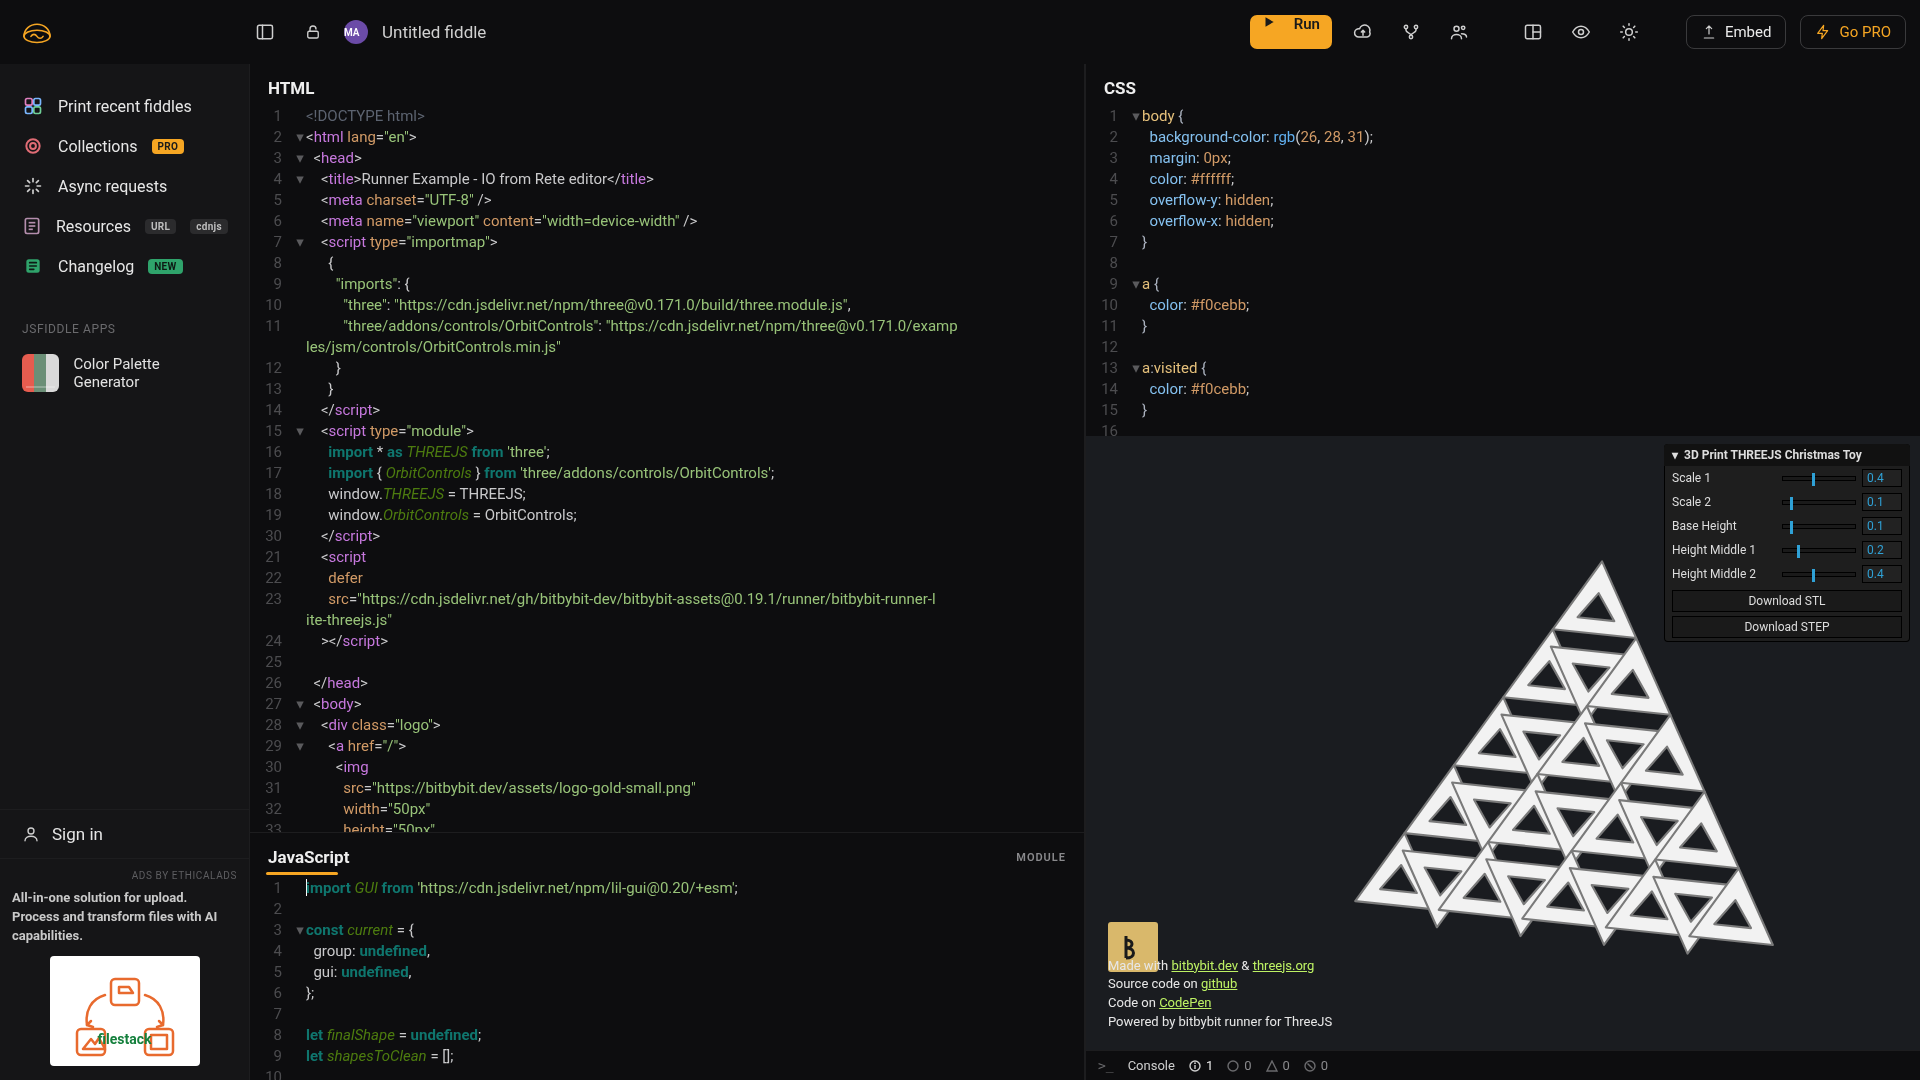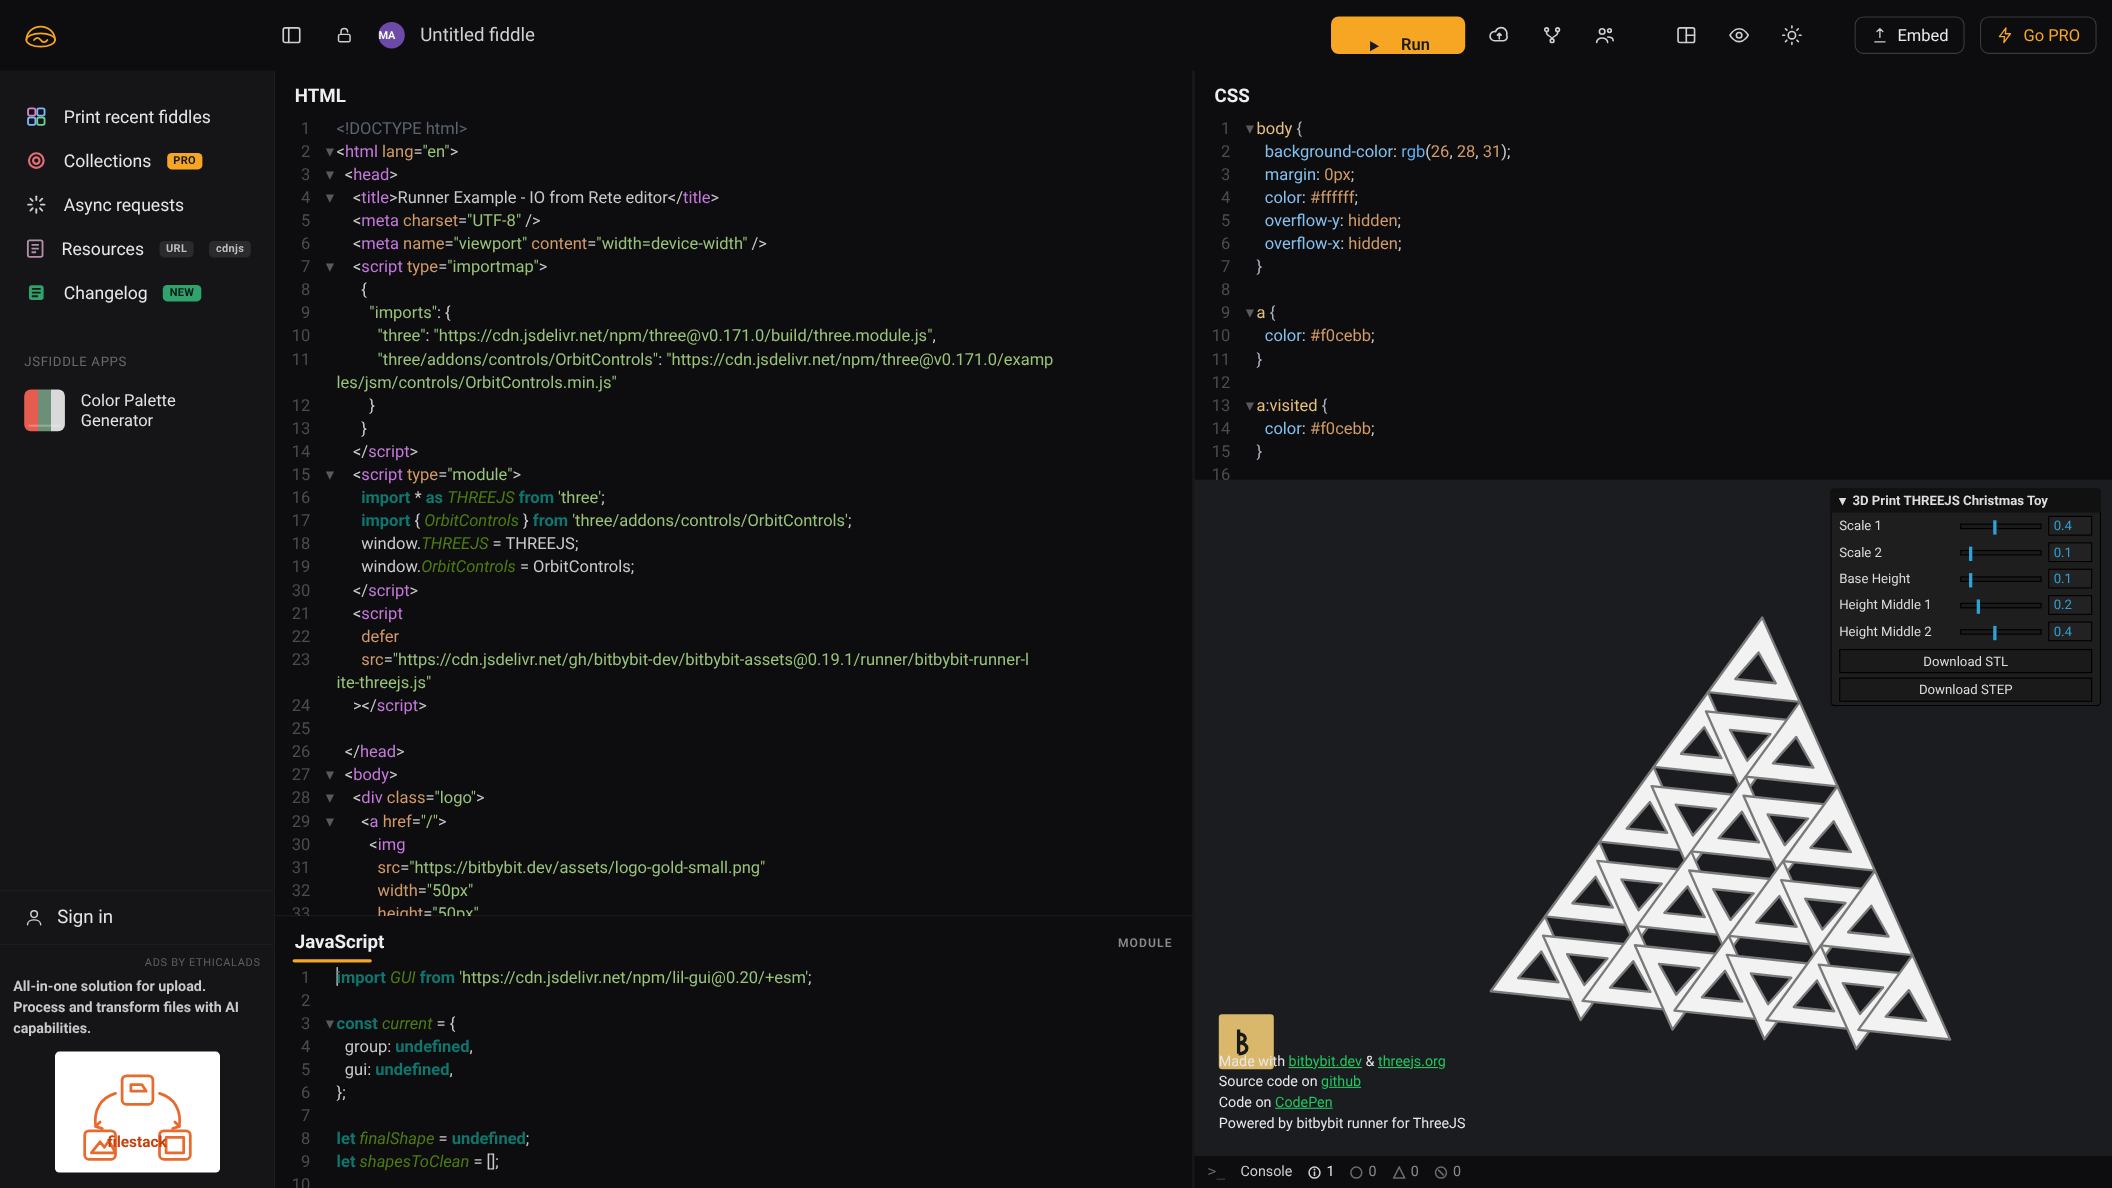--- a/index.html
+++ b/index.html
@@ -6,21 +6,21 @@
 html,body { width:1920px; height:1080px; overflow:hidden; background:#0d0d0f; color:#e5e5e5; }
 .app { display:flex; flex-direction:column; width:100%; height:100%; }
 .topbar { height:64px; display:flex; align-items:center; padding:0 14px; gap:14px; }
 .logo-box { width:46px; height:32px; display:flex; align-items:center; justify-content:center; }
 .logo-box svg { width:40px; height:28px; }
 .topbar .spacer { flex:1; }
 .icon-btn { width:34px; height:34px; display:inline-flex; align-items:center; justify-content:center; border-radius:6px; color:#cfcfcf; cursor:pointer; }
 .avatar { width:24px; height:24px; border-radius:50%; background:#6b4ba7; display:inline-flex; align-items:center; justify-content:flex-start; font-size:10px; font-weight:600; color:#fff; }
 .title { color:#d0d0d0; font-size:17px; }
 .lock-icon { color:#bdbdbd; }
-.run-btn { background:#f6a623; color:#1a1a1a; height:34px; border-radius:7px; padding:0 32px; display:inline-flex; align-items:flex-end; gap:18px; font-weight:600; font-size:15px; cursor:pointer; }
+.run-btn { background:#f6a623; color:#1a1a1a; height:34px; border-radius:7px; padding:0 12px; display:inline-flex; align-items:flex-start; gap:18px; font-weight:600; font-size:15px; cursor:pointer; }
 .embed-btn { height:34px; border:1px solid #3a3a3c; border-radius:8px; padding:0 14px; display:inline-flex; align-items:center; gap:8px; font-size:15px; color:#eaeaea; cursor:pointer; }
 .pro-btn { height:34px; border:1px solid #3a3a3c; border-radius:8px; padding:0 14px; display:inline-flex; align-items:center; gap:8px; font-size:15px; color:#f6a623; cursor:pointer; }
 .main { flex:1; display:flex; min-height:0; }
 .sidebar { width:250px; background:#151517; display:flex; flex-direction:column; border-right:1px solid #1d1d1f; }
 .sb-list { padding:22px 0 8px 0; }
 .sb-item { display:flex; align-items:center; gap:14px; padding:9px 22px; font-size:16px; color:#e7e7e7; cursor:pointer; }
 .sb-icon { width:22px; height:22px; display:inline-flex; align-items:center; justify-content:center; }
 .pill { font-size:10px; font-weight:700; padding:2px 6px; border-radius:4px; letter-spacing:.3px; }
 .pill.pro{ background:#f6a623; color:#1a1a1a; }
 .pill.url{ background:#2b2b2d; color:#bdbdbd; }
@@ -63,21 +63,21 @@
 .gui-row .lbl{ flex:0 0 104px; }
 .gui-row .track{ flex:1; height:5px; background:#1a1a1a; border:1px solid #000; position:relative; }
 .gui-row .track .hand{ position:absolute; top:-4px; width:3px; height:13px; background:#2fa1d6; }
 .gui-row .num{ width:40px; padding:1px 4px; background:#222; border:1px solid #000; color:#2fa1d6; text-align:left; }
 .gui-btn { margin:4px 8px; padding:3px 0; text-align:center; background:#1a1a1a; border:1px solid #000; cursor:pointer; }
 
 .tri-art{ position:absolute; left:200px; top:100px; width:560px; height:500px; }
 .tri-art svg{ width:100%; height:100%; }
 .logo-bb{ position:absolute; left:22px; bottom:78px; width:50px; height:50px; background:#d9b86b; border-radius:3px; display:flex; align-items:center; justify-content:center; }
 .credits{ position:absolute; left:22px; bottom:18px; font-size:13px; line-height:1.45; color:#e7e7e7; }
-.credits a{ color:#22c55e; text-decoration:underline; }
+.credits a{ color:#bef264; text-decoration:underline; }
 
 .console-bar{ height:30px; border-top:1px solid #1d1d1f; display:flex; align-items:center; gap:14px; padding:0 12px; font-size:13px; color:#cfcfcf; background:#0d0d0f; }
 .c-pill{ display:inline-flex; align-items:center; gap:5px; color:#8a8a8d; }
 .prompt{font-family:Menlo,monospace;color:#6a6a6d;}
 
 .stroke{stroke:#cfcfcf;stroke-width:1.8;fill:none;stroke-linecap:round;stroke-linejoin:round;}
 .stroke-o{stroke:#f6a623;stroke-width:1.8;fill:none;stroke-linecap:round;stroke-linejoin:round;}
 .cursor-mark{display:inline-block;width:1px;height:17px;background:#fff;vertical-align:-3px;margin-right:-1px;}
 </style>
 </head>
@@ -278,21 +278,21 @@
                 <rect x="12" y="56" width="28" height="26" rx="4"></rect>
                 <path d="M18 76l8-10 4 5 4-6 6 11z"></path>
                 <rect x="80" y="56" width="28" height="26" rx="4"></rect>
                 <rect x="86" y="62" width="16" height="14"></rect>
                 <path d="M40 22c-14 4-20 16-18 30"></path>
                   <path d="M26 48l-4 4 6 2"></path>
                 <path d="M80 22c14 4 20 16 18 30"></path>
                   <path d="M94 48l4 4-6 2"></path>
               </g>
             </svg>
-            <div style="text-align:center;margin-top:-40px"><span style="color:#c2410c;font-weight:700;font-size:14px">filestack</span></div>
+            <div style="text-align:center;margin-top:-40px"><span style="color:#15803d;font-weight:700;font-size:14px">filestack</span></div>
           </div>
         </div>
       </div>
     </div>
 
     <div class="editors">
       <div class="pane html">
         <div class="pane-hdr">HTML</div>
         <div class="code-area" id="html-code">
             <div class="line">

